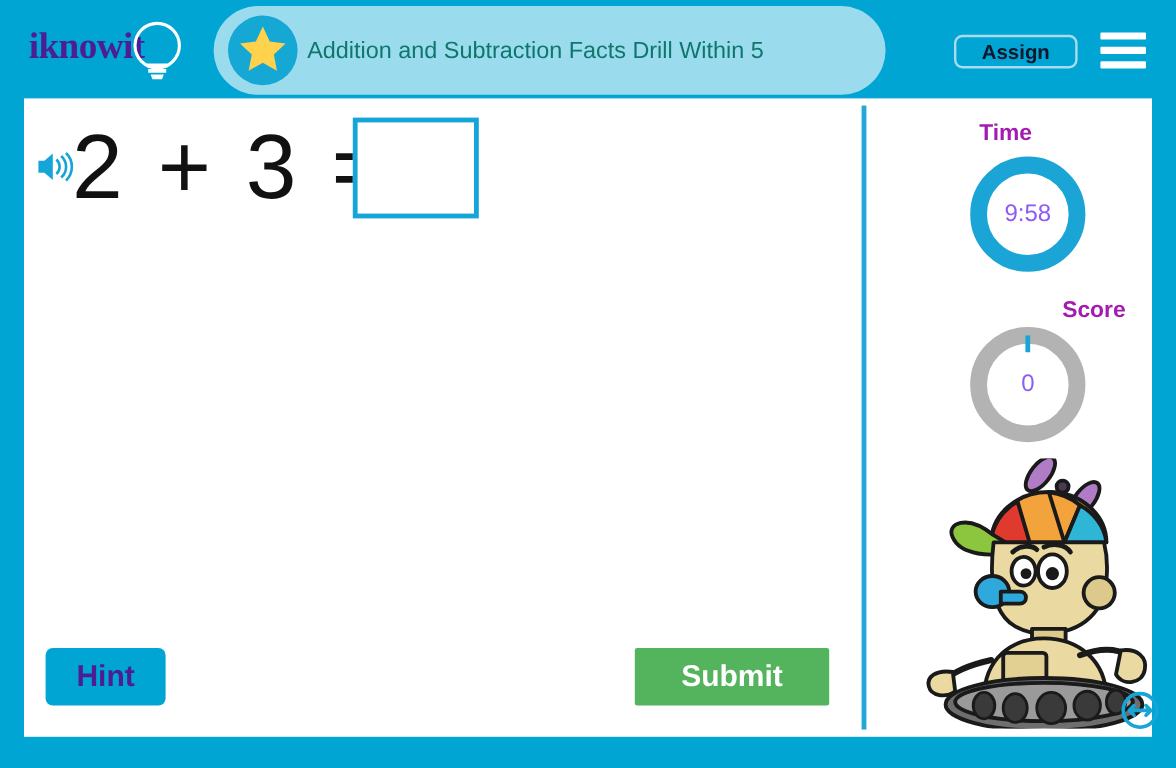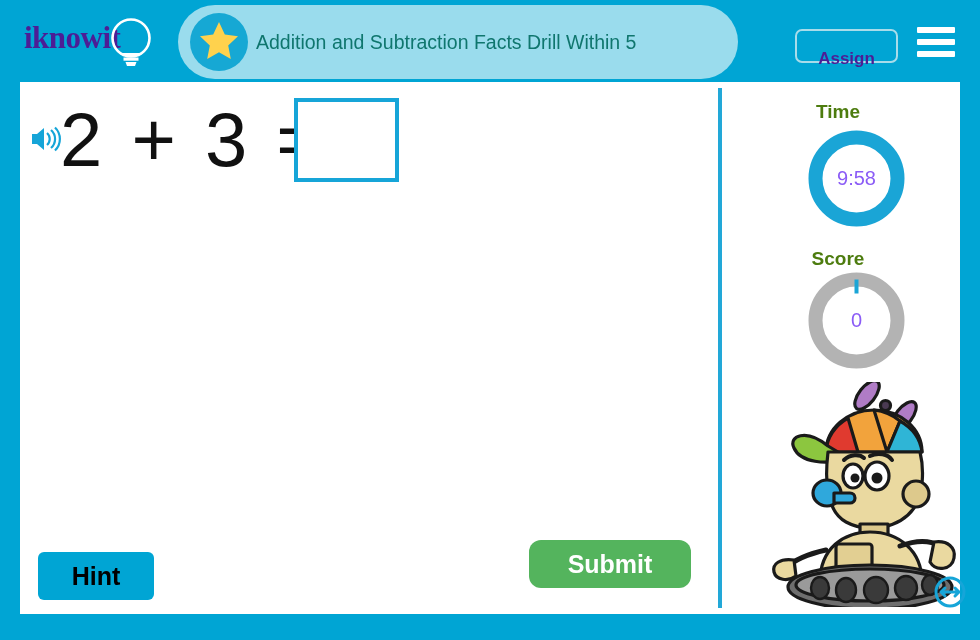--- a/index.html
+++ b/index.html
@@ -91,28 +91,28 @@
 
   #assign-button {
     position: absolute;
     left: 795px;
     top: 29px;
     width: 103px;
     height: 28px;
     border: 2px solid #a8dcea;
     border-radius: 7px;
     background: transparent;
-    color: #4c1d95;
+    color: #0f172a;
     font-size: 17px;
     font-weight: bold;
     line-height: 26px;
     text-align: center;
     box-sizing: border-box;
     cursor: pointer;
-    padding: 15px;
+    padding: 0;
     font-family: "Liberation Sans", sans-serif;
   }
   #menu-button {
     position: absolute;
     left: 917px;
     top: 27px;
     width: 38px;
     height: 30px;
     cursor: pointer;
   }
@@ -179,76 +179,76 @@
     top: 6px;
     width: 4px;
     height: 520px;
     background: #22a8d8;
   }
 
   
   #hint-button {
     position: absolute;
     left: 18px;
-    top: 470px;
-    width: 116px;
+    top: 458px;
+    width: 100px;
     height: 48px;
     background: #00a5d4;
     border: none;
     border-radius: 6px;
-    color: #000000;
+    color: #4c1d95;
     font-size: 25px;
     font-weight: bold;
     cursor: pointer;
     font-family: "Liberation Sans", sans-serif;
     padding: 0;
   }
   #submit-button {
     position: absolute;
     left: 509px;
     top: 458px;
     width: 162px;
     height: 48px;
     background: #54b45d;
     border: none;
-    border-radius: 12px;
+    border-radius: 2px;
     color: #ffffff;
     font-size: 25px;
     font-weight: bold;
     cursor: pointer;
     font-family: "Liberation Sans", sans-serif;
     padding: 0;
   }
 
   
   .stat-label {
     position: absolute;
     width: 200px;
     text-align: center;
     font-size: 19px;
     font-weight: bold;
-    color: #4d7c0f;
+    color: #a21caf;
   }
   .stat-ring {
     position: absolute;
     width: 97px;
     height: 97px;
   }
   .stat-value {
     position: absolute;
     width: 97px;
     text-align: center;
     font-size: 20px;
     color: #8b5cf6;
     line-height: 97px;
   }
   #time-label   { left: 718px; top: 19px; }
   #time-ring    { left: 788px; top: 48px; }
   #time-value   { left: 788px; top: 48px; }
-  #score-label  { left: 718px; top: 166px; }
+  #score-label  { left: 718px; top: 166px; text-align: right; }
   #score-ring   { left: 788px; top: 190px; }
   #score-value  { left: 788px; top: 190px; }
 
   #mascot {
     position: absolute;
     left: 744px;
     top: 300px;
     width: 212px;
     height: 225px;
   }

